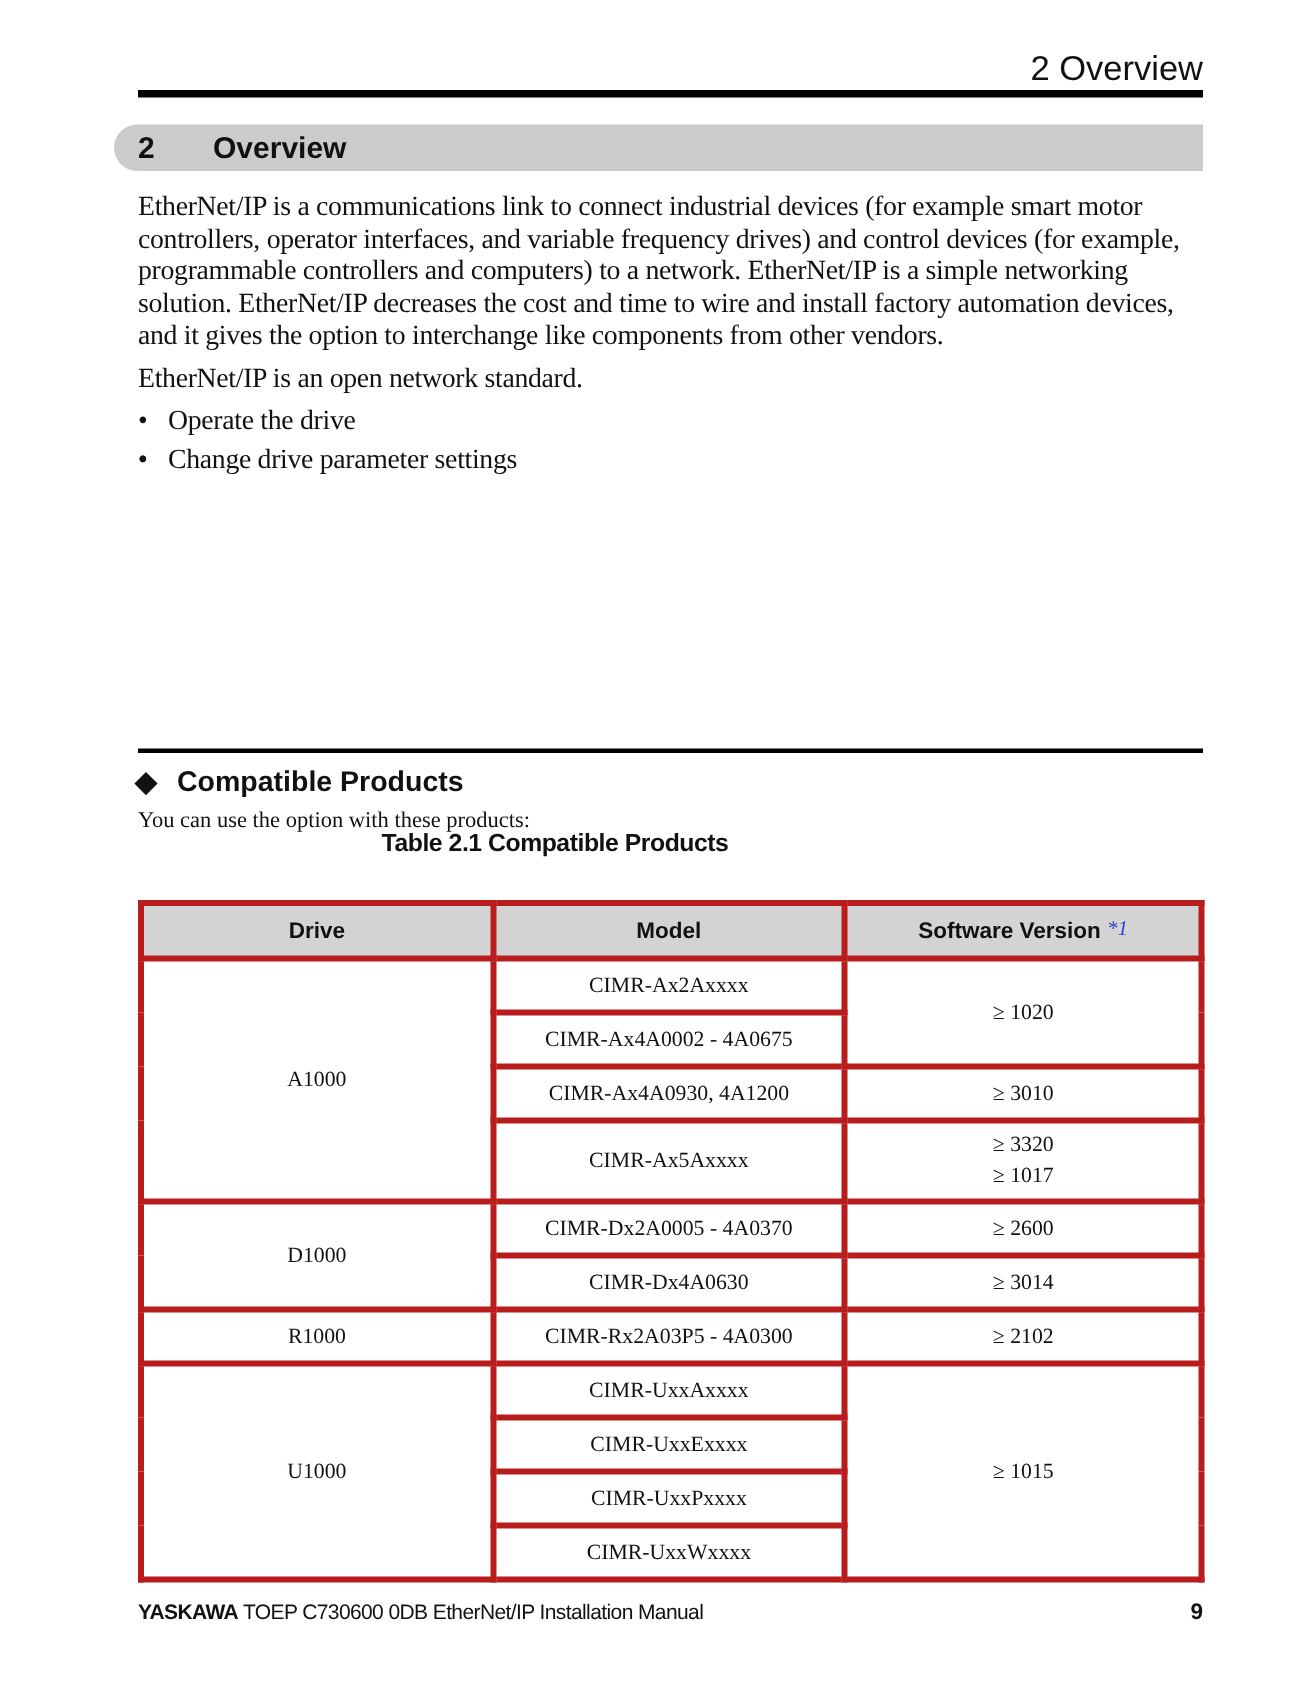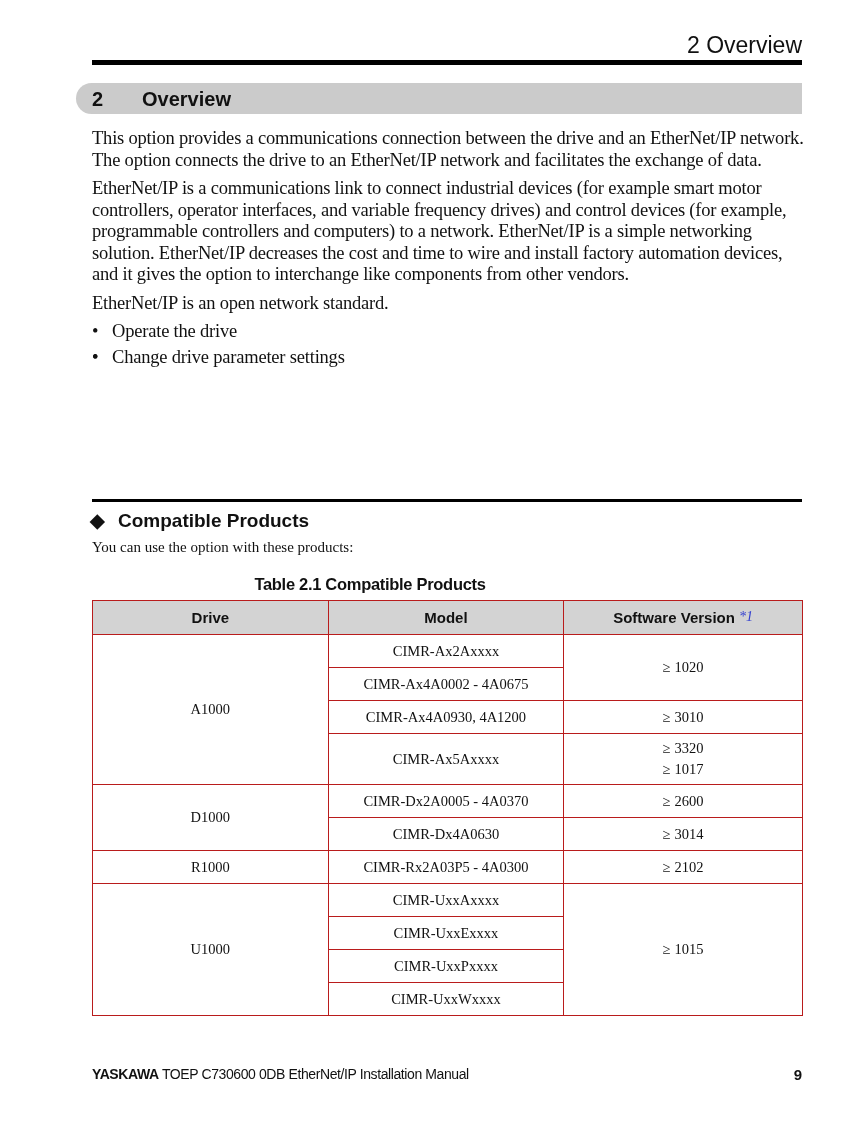--- a/index.html
+++ b/index.html
@@ -18,45 +18,44 @@
   .bullets { list-style: none; margin: 0; padding: 0; }
   .bullets li { position: relative; padding-left: 20px; margin-bottom: 4.5px; }
   .bullets li .dot { position: absolute; left: 0; top: 0; }
 
   .sub-rule { position: absolute; left: 92px; width: 710px; top: 499px; height: 3px; background: #000; }
   .sub-heading { position: absolute; left: 90px; top: 509px; font: bold 19px "Liberation Sans", sans-serif; }
   .sub-heading .diamond { display: inline-block; width: 20px; margin-right: 8px; }
 
   .intro { position: absolute; left: 92px; top: 539px; font-family: "Liberation Serif", serif; font-size: 15px; }
 
-  .table-caption { position: absolute; left: 0; width: 696px; top: 575px; text-align: center; font: bold 16.5px "Liberation Sans", sans-serif; letter-spacing: -0.3px; padding-left: 44px; box-sizing: border-box; }
+  .table-caption { position: absolute; left: 0; width: 696px; top: 553px; text-align: center; font: bold 16.5px "Liberation Sans", sans-serif; letter-spacing: -0.3px; padding-left: 44px; box-sizing: border-box; }
 
   table.compat { position: absolute; left: 92px; top: 600px; width: 711px; border-collapse: collapse; font-family: "Liberation Serif", serif; font-size: 14.5px; }
-  table.compat th, table.compat td { border: 1px solid #b91c1c; text-align: center; vertical-align: middle; padding: 0; }
+  table.compat th, table.compat td { border: 4px solid #b91c1c; text-align: center; vertical-align: middle; padding: 0; }
   table.compat th { background: #d3d3d3; font: bold 15px "Liberation Sans", sans-serif; height: 33px; }
   table.compat td { height: 32px; border-radius: 10px; }
   .fn-ref { color: #3340d0; font-family: "Liberation Serif", serif; font-style: italic; font-weight: normal; font-size: 14px; vertical-align: 2px; }
 
   .footer { position: absolute; left: 92px; top: 1066px; font: 14px "Liberation Sans", sans-serif; letter-spacing: -0.4px; }
   .footer .brand { font-weight: bold; }
   .page-num { position: absolute; right: 62px; top: 1066px; font: bold 15px "Liberation Sans", sans-serif; }
 </style>
 </head>
 <body>
 
 <div class="running-header">2  Overview</div>
 <div class="header-rule"></div>
 
 <div class="section-bar">
   <span class="num">2</span>
   <span class="title">Overview</span>
 </div>
 
 <div class="body" style="top:128px;">
-  <p>This option provides a communications connection between the drive and an EtherNet/IP network. The option connects the drive to an EtherNet/IP network and facilitates the exchange of data.</p>
   <p>EtherNet/IP is a communications link to connect industrial devices (for example smart motor controllers, operator interfaces, and variable frequency drives) and control devices (for example, programmable controllers and computers) to a network. EtherNet/IP is a simple networking solution. EtherNet/IP decreases the cost and time to wire and install factory automation devices, and it gives the option to interchange like components from other vendors.</p>
   <p>EtherNet/IP is an open network standard.</p>
   <ul class="bullets">
     <li><span class="dot">•</span><span>Operate the drive</span></li>
     <li><span class="dot">•</span></li>
     <li><span class="dot">•</span><span>Change drive parameter settings</span></li>
   </ul>
 </div>
 
 <div class="sub-rule"></div>

